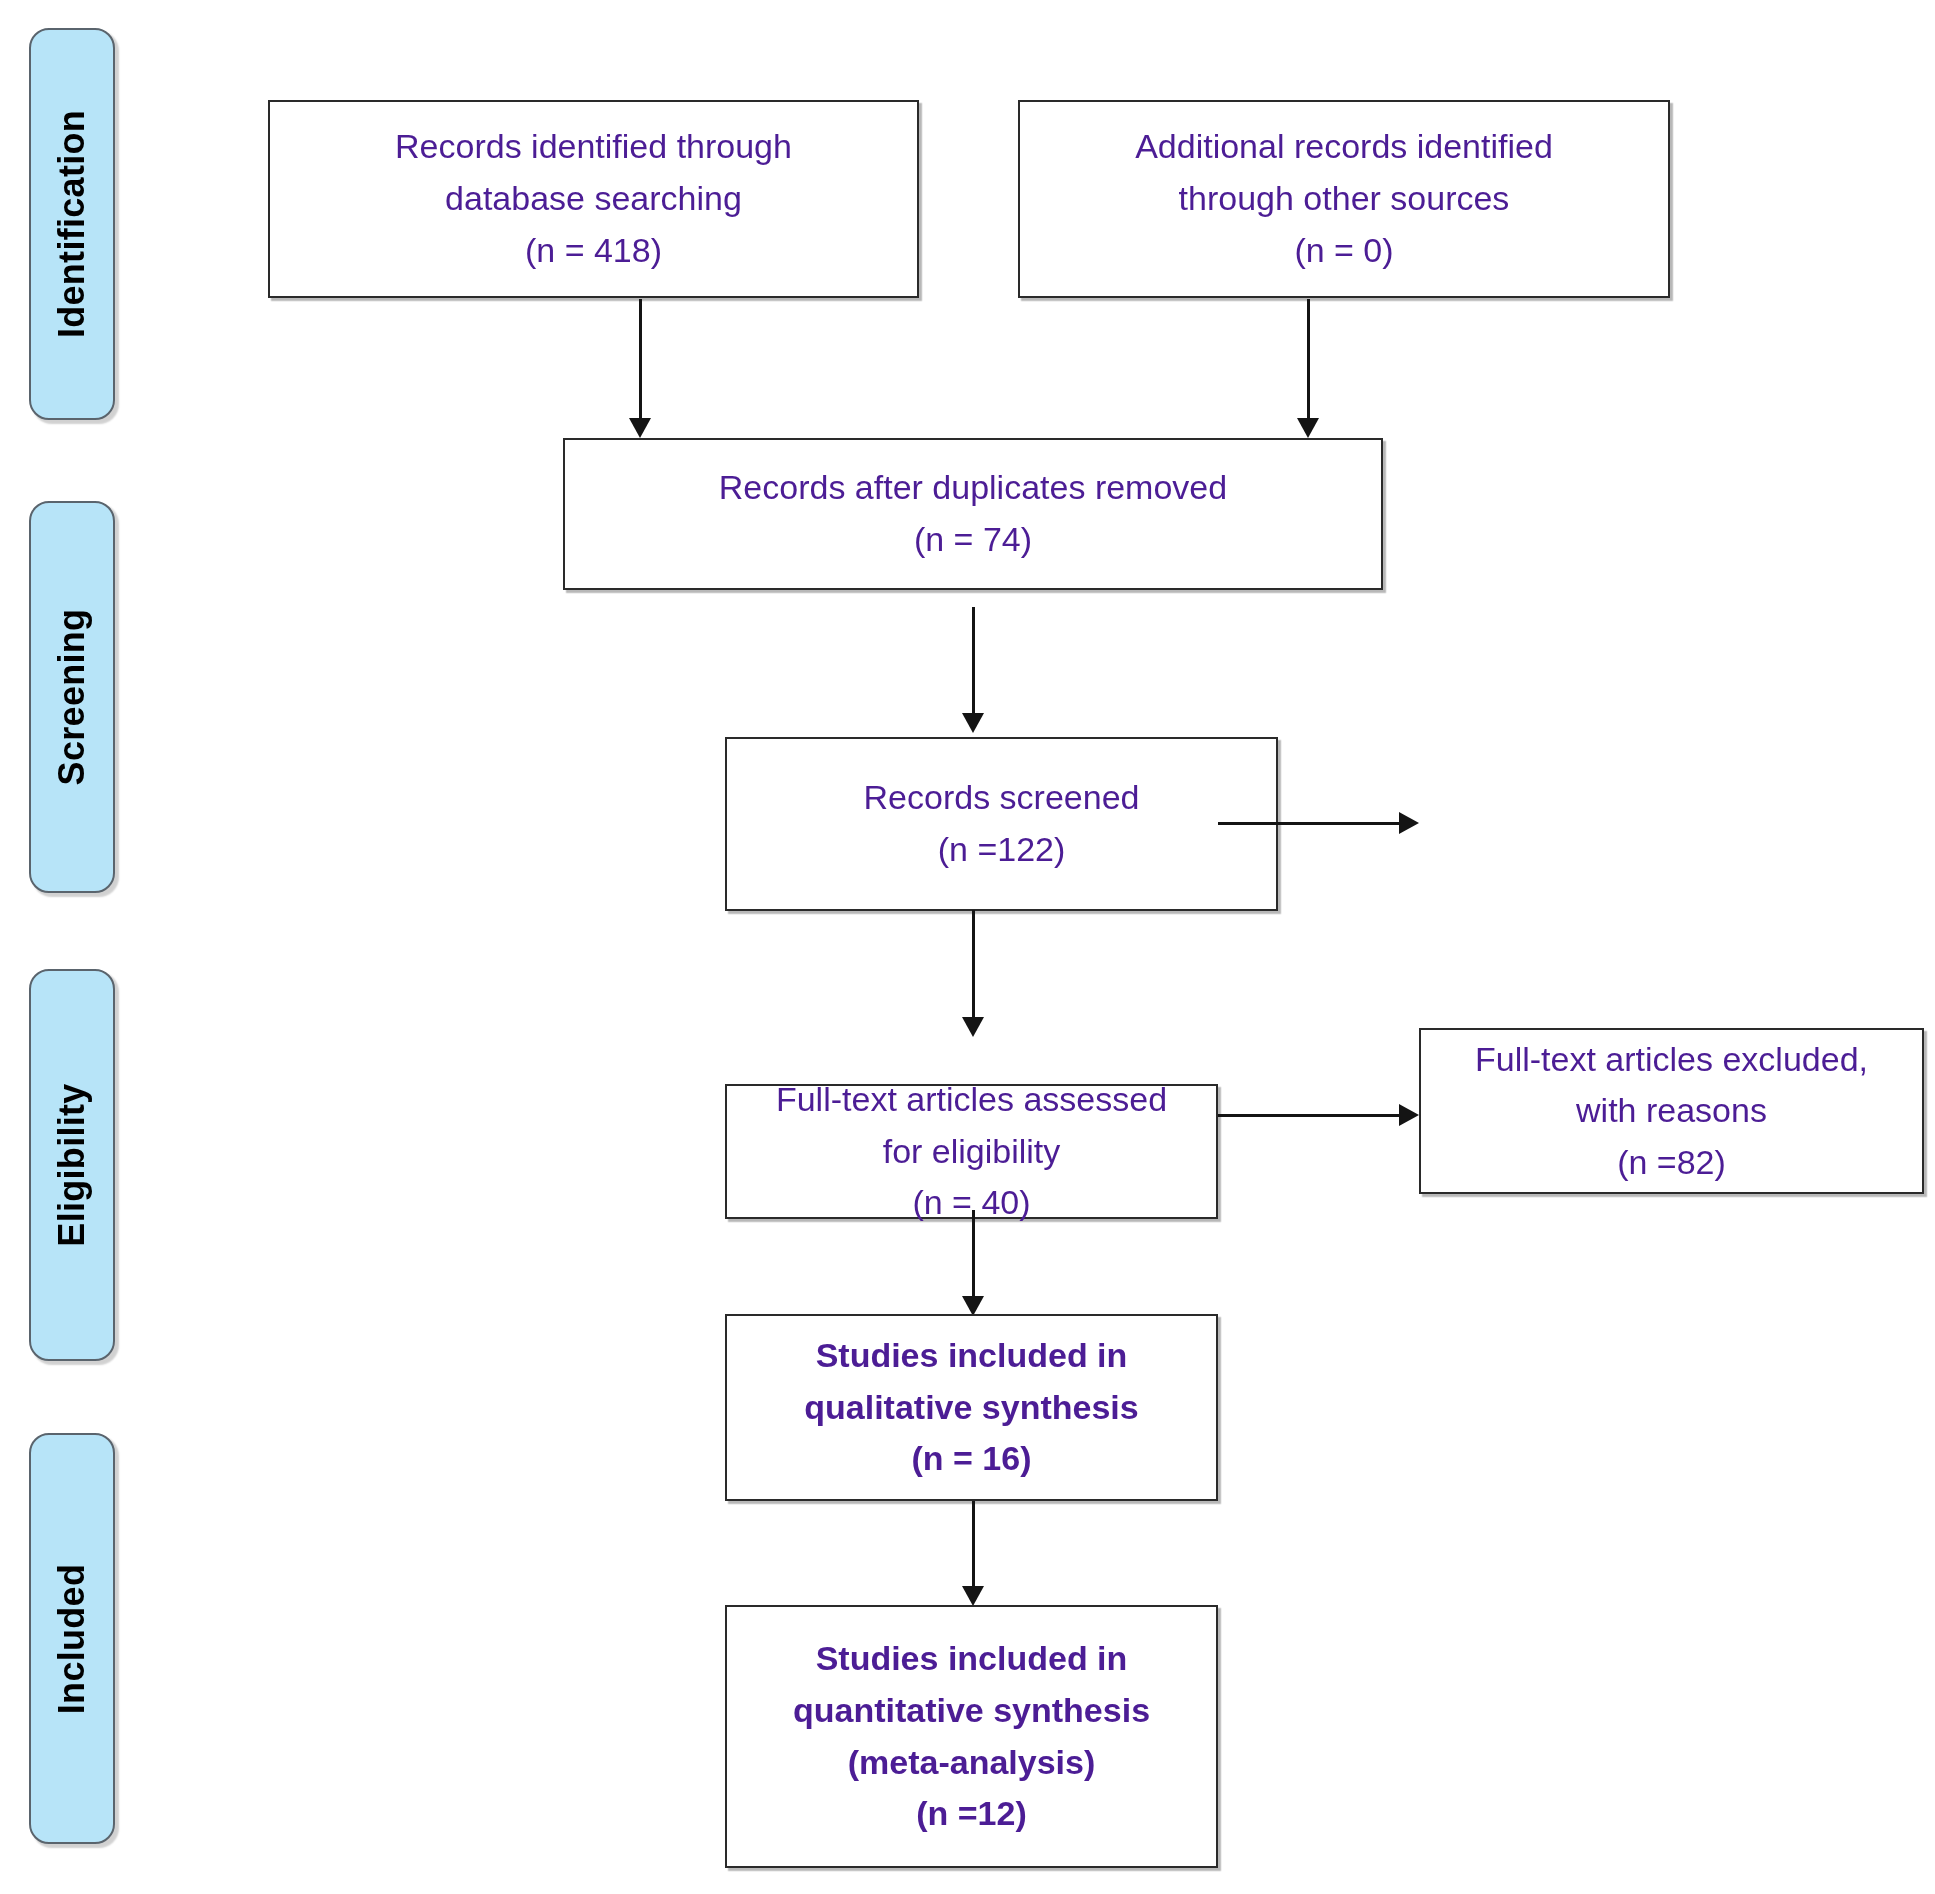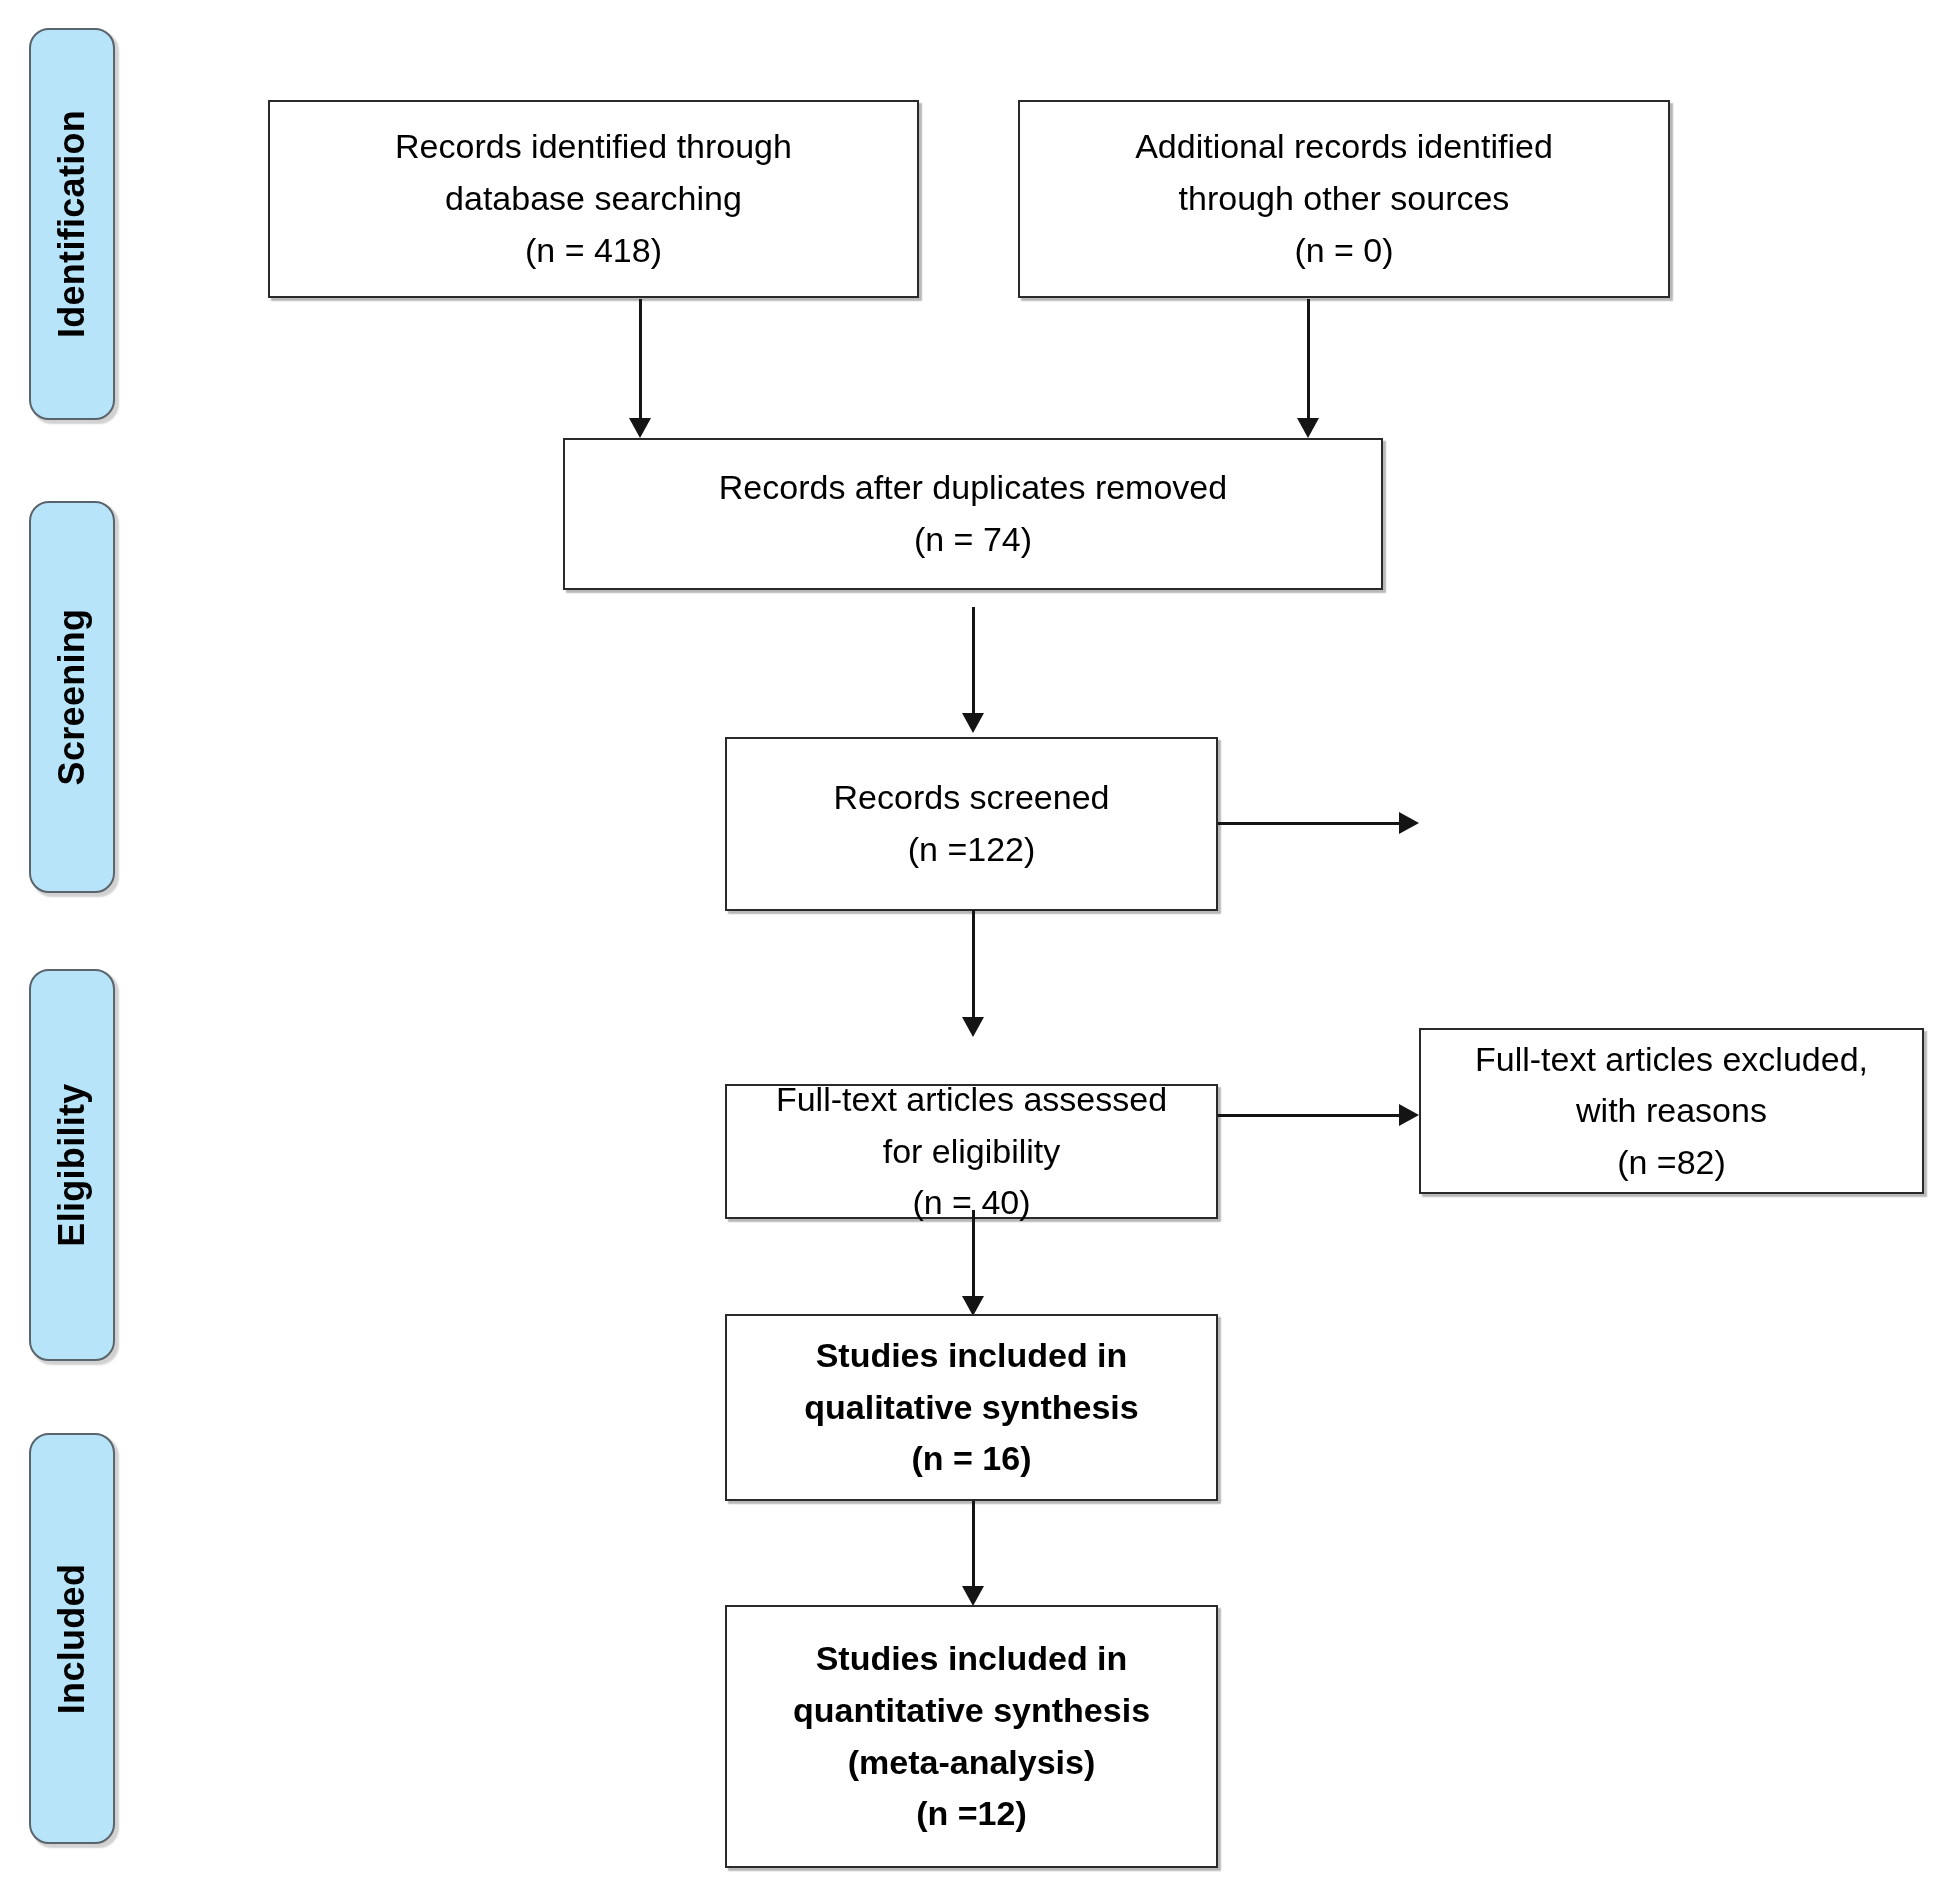--- a/index.html
+++ b/index.html
@@ -52,21 +52,21 @@
     flex-direction: column;
     align-items: center;
     justify-content: center;
     padding: 3.5px 8.2px;
   }
   .flow-box .line {
     display: block;
     text-align: center;
     font-size: 34px;
     line-height: 1.52;
-    color: #000000;
+    color: #4c1d95;
     white-space: nowrap;
   }
   .flow-box.bold .line {
     font-weight: bold;
   }
 
   
   .vline {
     position: absolute;
     width: 2.9px;
@@ -134,21 +134,21 @@
   <div class="arrow-down" style="left:1297px; top:418px;"></div>
 
   <div class="flow-box" style="left:563px; top:438px; width:820px; height:152px;">
     <span class="line">Records after duplicates removed</span>
     <span class="line">(n = 74)</span>
   </div>
 
   <div class="vline" style="left:972px; top:607px; height:112px;"></div>
   <div class="arrow-down" style="left:962px; top:713px;"></div>
 
-  <div class="flow-box" style="left:725px; top:737px; width:493px; height:174px;">
+  <div class="flow-box" style="left:725px; top:737px; width:553px; height:174px;">
     <span class="line">Records screened</span>
     <span class="line">(n =122)</span>
   </div>
 
 
   <div class="hline" style="left:1218px; top:822px; width:182px;"></div>
   <div class="arrow-right" style="left:1399px; top:812px;"></div>
 
   <div class="vline" style="left:972px; top:910px; height:112px;"></div>
   <div class="arrow-down" style="left:962px; top:1017px;"></div>

